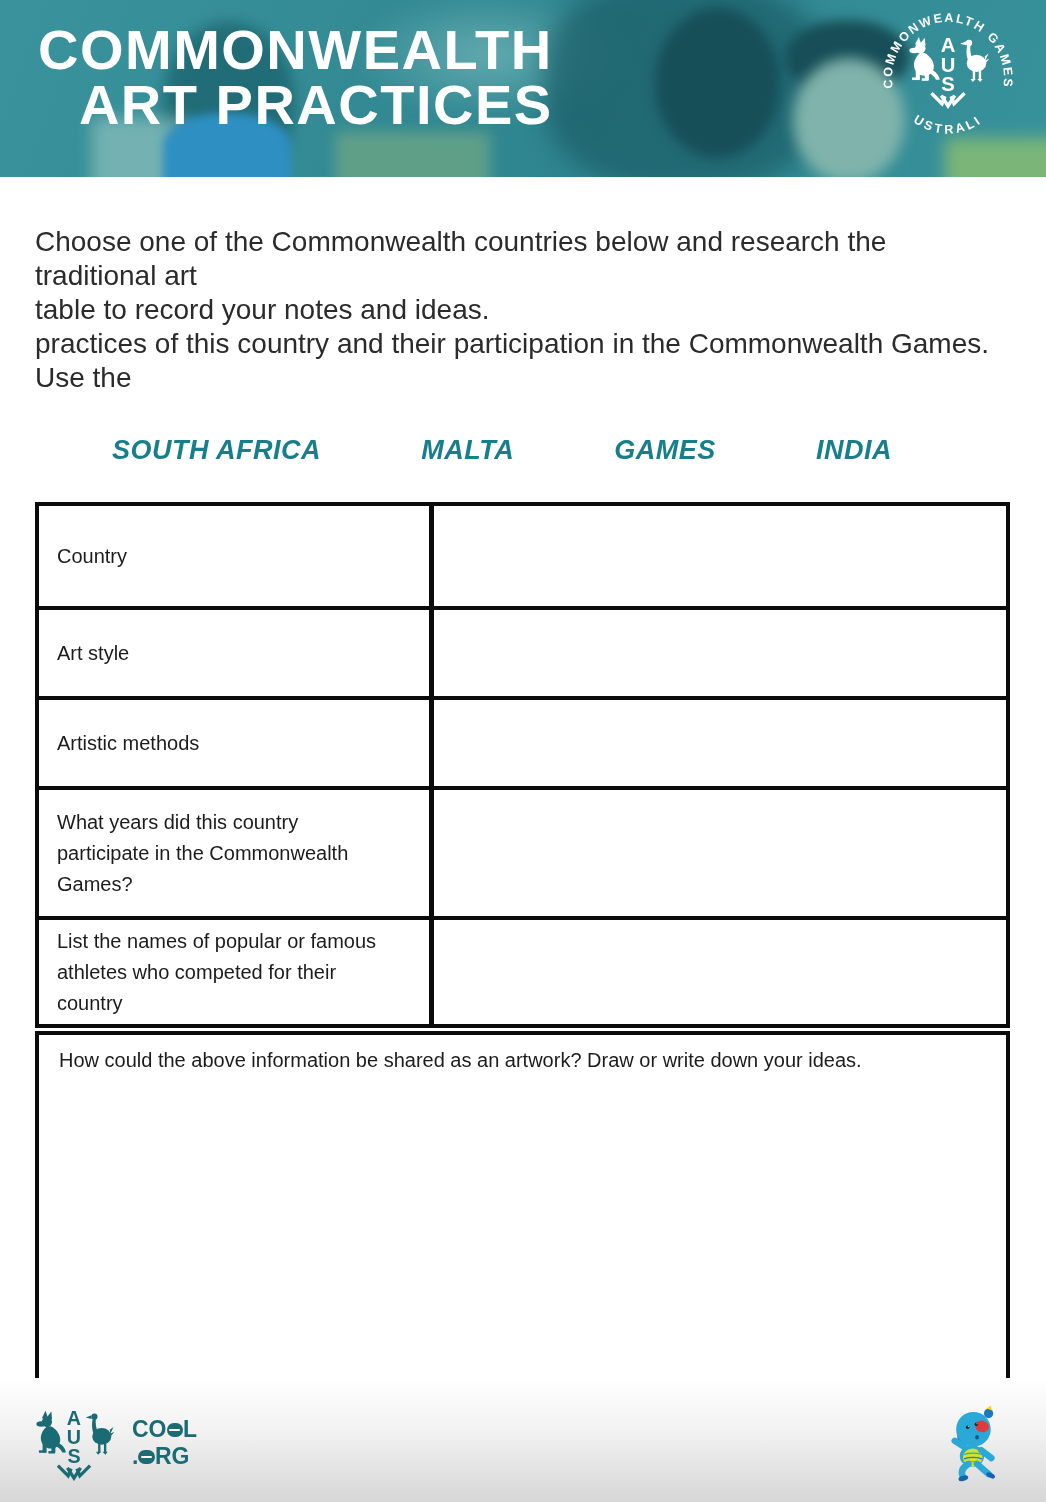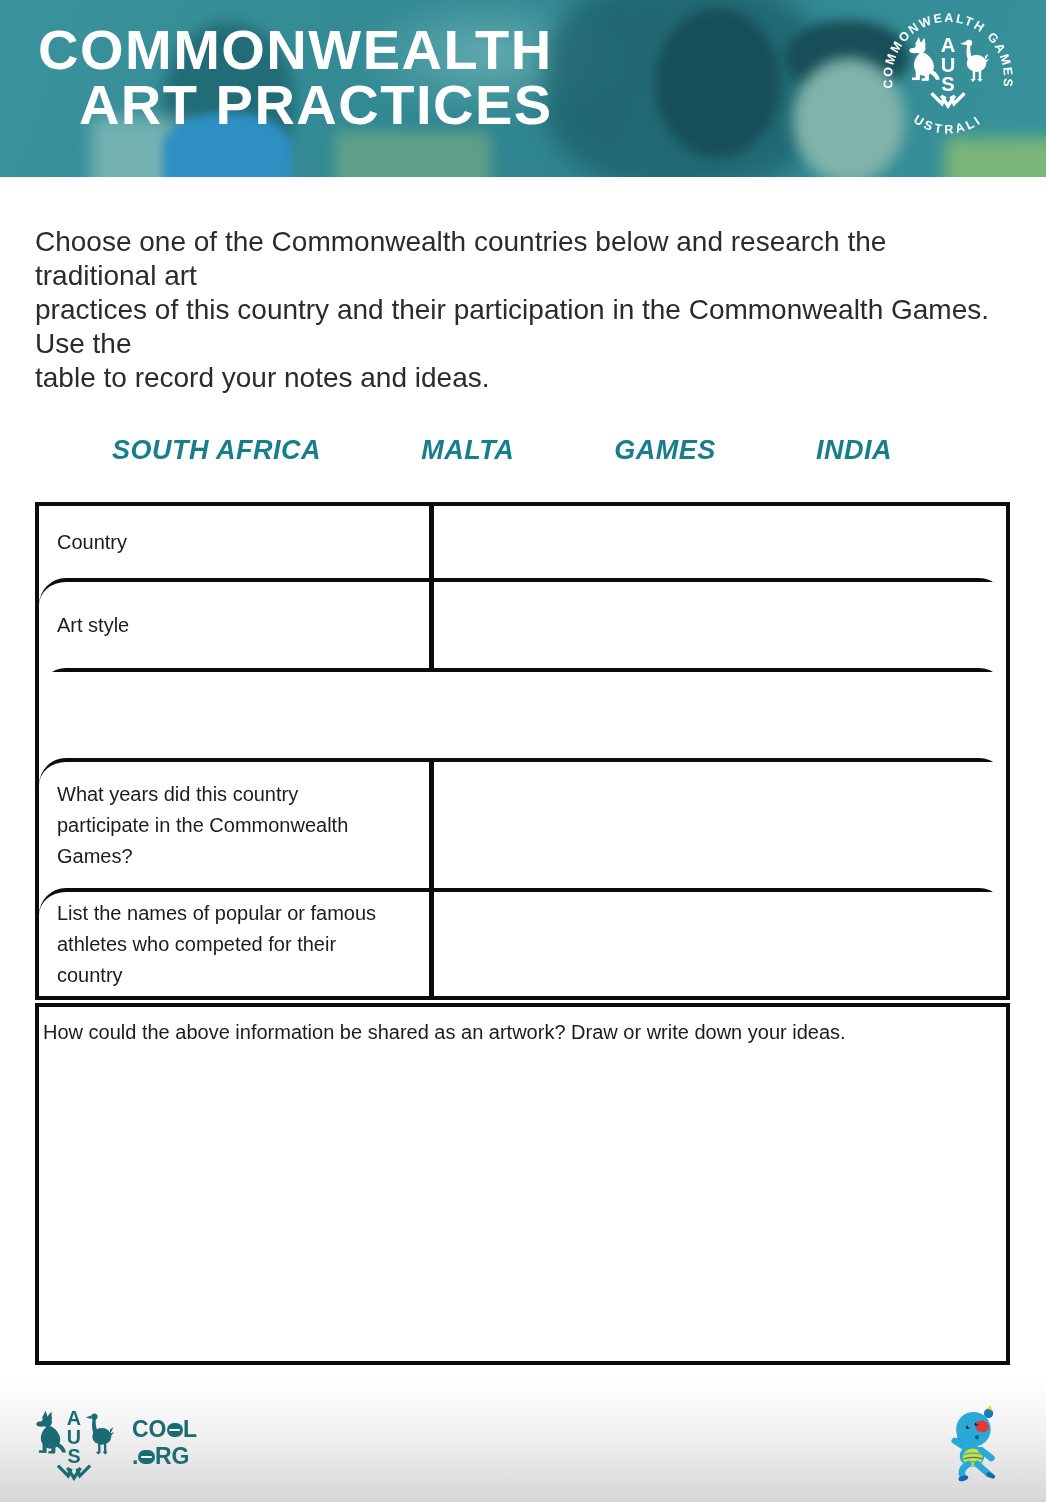--- a/index.html
+++ b/index.html
@@ -28,30 +28,30 @@
   .logo-circle{position:absolute;right:23px;top:2px;z-index:3;color:#fff;}
   svg text{font-family:"Liberation Sans",sans-serif;}
 
   
   .intro{margin:48px 35px 0 35px;width:960px;font-size:28px;line-height:34px;color:var(--text-dark);}
   .countries{margin:40px 36px 0 35px;display:flex;justify-content:space-between;padding:0 118px 0 77px;}
   .countries span{font-size:27px;font-weight:700;letter-spacing:.5px;color:var(--accent-teal);white-space:nowrap;font-style:italic;}
 
   .grid-table{margin:36px 36px 0 35px;border:4px solid var(--table-border);}
   .t-row{display:flex;}
-  .t-row + .t-row{border-top:4px solid var(--table-border);border-radius:27px;}
-  .t-row:nth-child(1){height:72px;}
+  .t-row + .t-row{border-top:4px solid var(--table-border);}
+  .t-row:nth-child(1){height:100px;}
   .t-row:nth-child(2),.t-row:nth-child(3){height:90px;}
   .t-row:nth-child(4){height:130px;}
   .t-row:nth-child(5),.t-row:nth-child(6){height:108px;}
   .cell-label{width:395px;border-right:5px solid var(--table-border);display:flex;align-items:center;padding-left:18px;}
   .cell-label div{max-width:320px;font-size:20px;line-height:31px;color:#1c1c1c;}
   .cell-answer{flex:1;background:#fff;}
 
-  .ideas-box{margin:3px 36px 0 35px;border:4px solid var(--table-border);height:362px;padding:14px 4px;}
+  .ideas-box{margin:3px 36px 0 35px;border:4px solid var(--table-border);height:362px;padding:14px 20px;}
   .ideas-box p{font-size:20px;color:#1c1c1c;}
 
   
   .footer{position:absolute;left:0;bottom:0;width:1046px;height:124px;background:linear-gradient(180deg,#ffffff 0%,#f1f1f1 45%,#d6d6d6 100%);display:flex;align-items:center;padding:6px 30px 0 30px;}
   .cga-footer{color:var(--logo-teal);}
   .cool-logo{margin-left:14px;color:var(--logo-teal);font-weight:700;font-size:23px;line-height:27px;letter-spacing:0;}
   .cool-logo .obar{display:inline-block;width:.72em;height:.64em;background:currentColor;border-radius:.3em;position:relative;vertical-align:-1%;}
   .cool-logo .obar::after{content:'';position:absolute;left:17%;right:17%;top:41%;height:17%;background:#fff;border-radius:2px;}
   .footer-spacer{flex:1;}
   .mascot{margin-right:8px;}
@@ -133,22 +133,22 @@
       </text>
       <g transform="translate(30,29) scale(0.75)">
         <use href="#cga-center" width="120" height="104"></use>
       </g>
     </svg>
   </header>
 
   <main>
     <div class="intro">
       <div>Choose one of the Commonwealth countries below and research the traditional art</div>
+      <div>table to record your notes and ideas.</div>
       <div>practices of this country and their participation in the Commonwealth Games. Use the</div>
-      <div>table to record your notes and ideas.</div>
     </div>
 
     <div class="countries">
       <span>SOUTH AFRICA</span>
       <span>MALTA</span>
       <span>GAMES</span>
       <span>INDIA</span>
     </div>
 
     <div class="grid-table">
@@ -158,20 +158,23 @@
           </div>
         <div class="cell-answer"></div>
       </div>
       <div class="t-row">
         <div class="cell-label">
             <div>Art style</div>
           </div>
         <div class="cell-answer"></div>
       </div>
       <div class="t-row">
+        <div class="cell-label">
+            <div>Artistic methods</div>
+          </div>
         <div class="cell-answer"></div>
       </div>
       <div class="t-row">
         <div class="cell-label">
             <div>What years did this country participate in the Commonwealth Games?</div>
           </div>
         <div class="cell-answer"></div>
       </div>
       <div class="t-row">
         <div class="cell-label">

